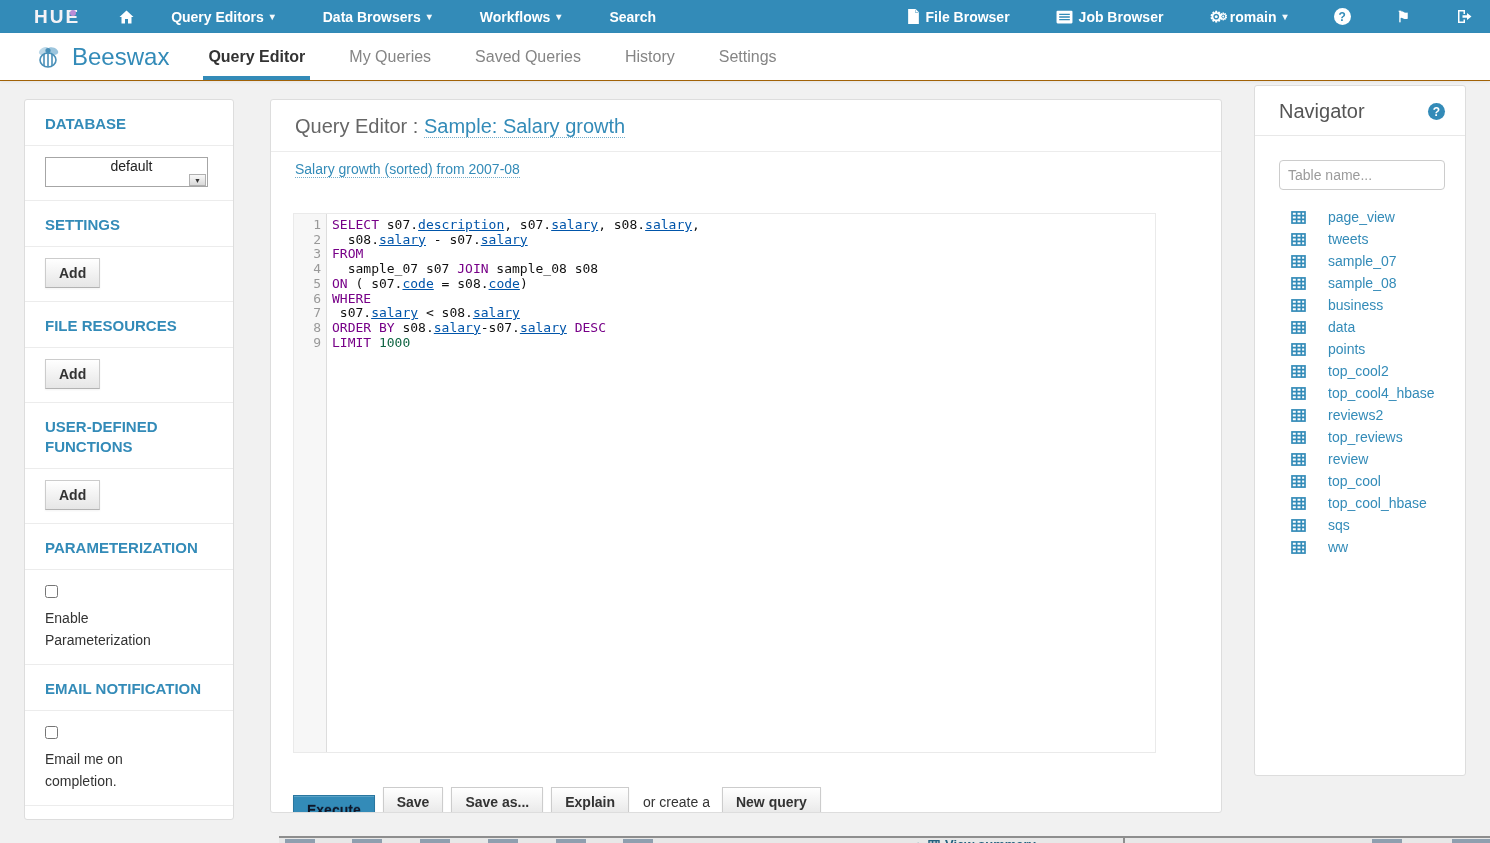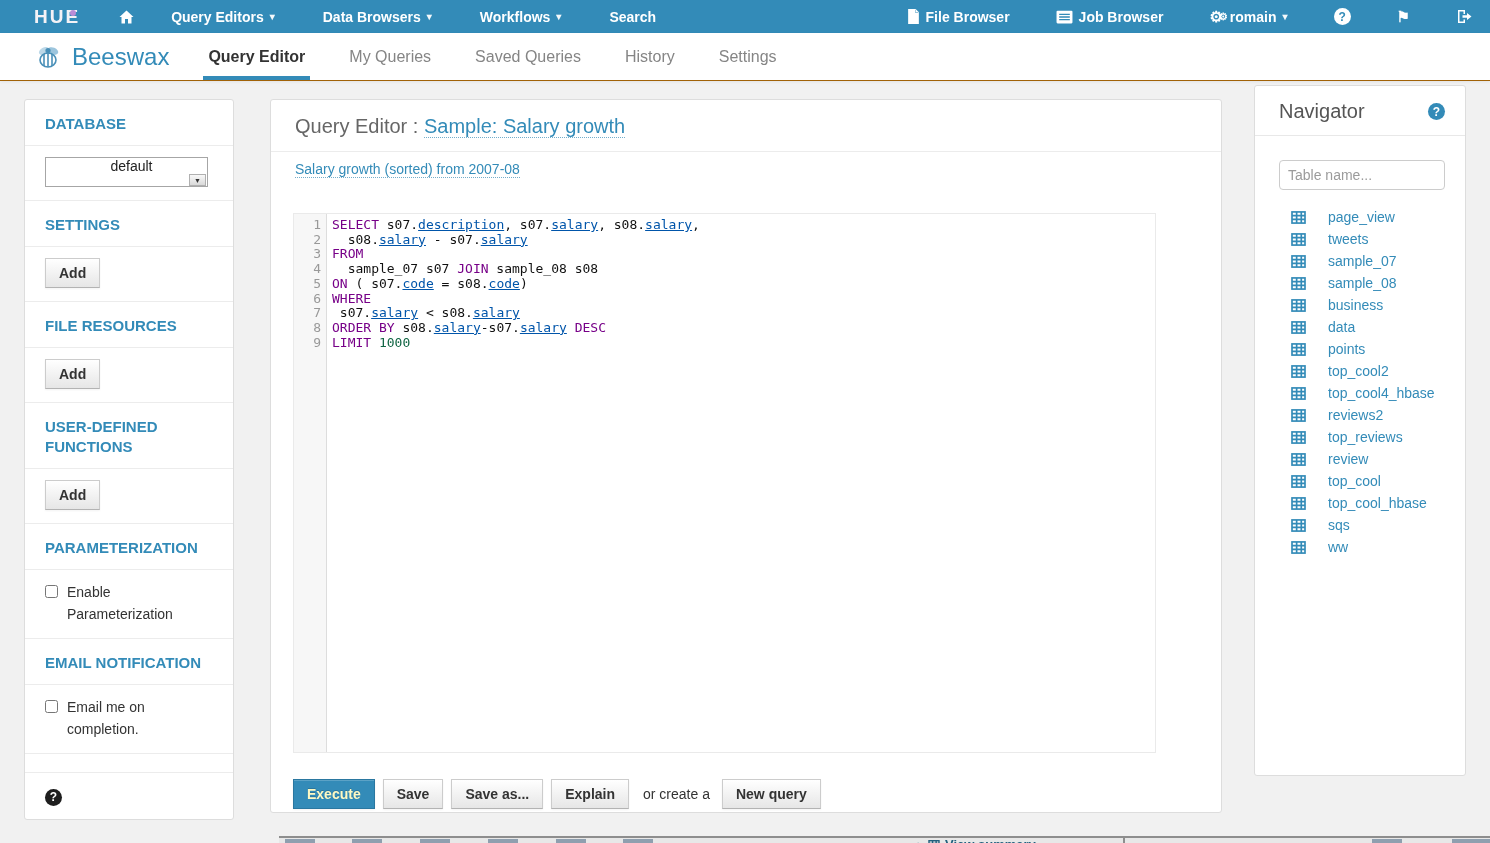--- a/index.html
+++ b/index.html
@@ -76,22 +76,22 @@
     background:linear-gradient(#f8f8f8,#d9d9d9); border:1px solid #b0b0b0;
     display:flex; align-items:center; justify-content:center; font-size:7px; color:#333;
   }
   .btn {
     display:inline-block; padding:6px 13px; font-size:14px; font-weight:bold; color:#333;
     background:linear-gradient(#ffffff,#e6e6e6); border:1px solid #ccc; border-bottom-color:#b3b3b3;
     border-radius:0; cursor:pointer; font-family:inherit;
     box-shadow:inset 0 1px 0 rgba(255,255,255,.2), 0 1px 2px rgba(0,0,0,.05);
     white-space:nowrap;
   }
-  .btn-primary { color:#fef9c3; background:#338bb8; border-color:#2a77a0; text-shadow:0 -1px 0 rgba(0,0,0,.15); }
-  .chk-row { display:flex; gap:9px; font-size:14px; color:#333; }
+  .btn-primary { color:#0f172a; background:#338bb8; border-color:#2a77a0; text-shadow:0 -1px 0 rgba(0,0,0,.15);margin-top:16px; }
+  .chk-row { display:flex; gap:9px; font-size:14px; color:#333;flex-direction:column; }
   .chk-row input { margin-top:4px; width:13px; height:13px; flex:none; }
   .chk-row label { line-height:22px; max-width:125px; }
   .side-spacer { height:19px; border-bottom:1px solid #ececec; }
   .side-help { padding:14px 20px; }
   .help-circle-dark {
     width:17px; height:17px; border-radius:50%; background:#1e1e1e; color:#fff;
     font-size:12px; font-weight:bold; display:inline-flex; align-items:center; justify-content:center;
   }
 
   

